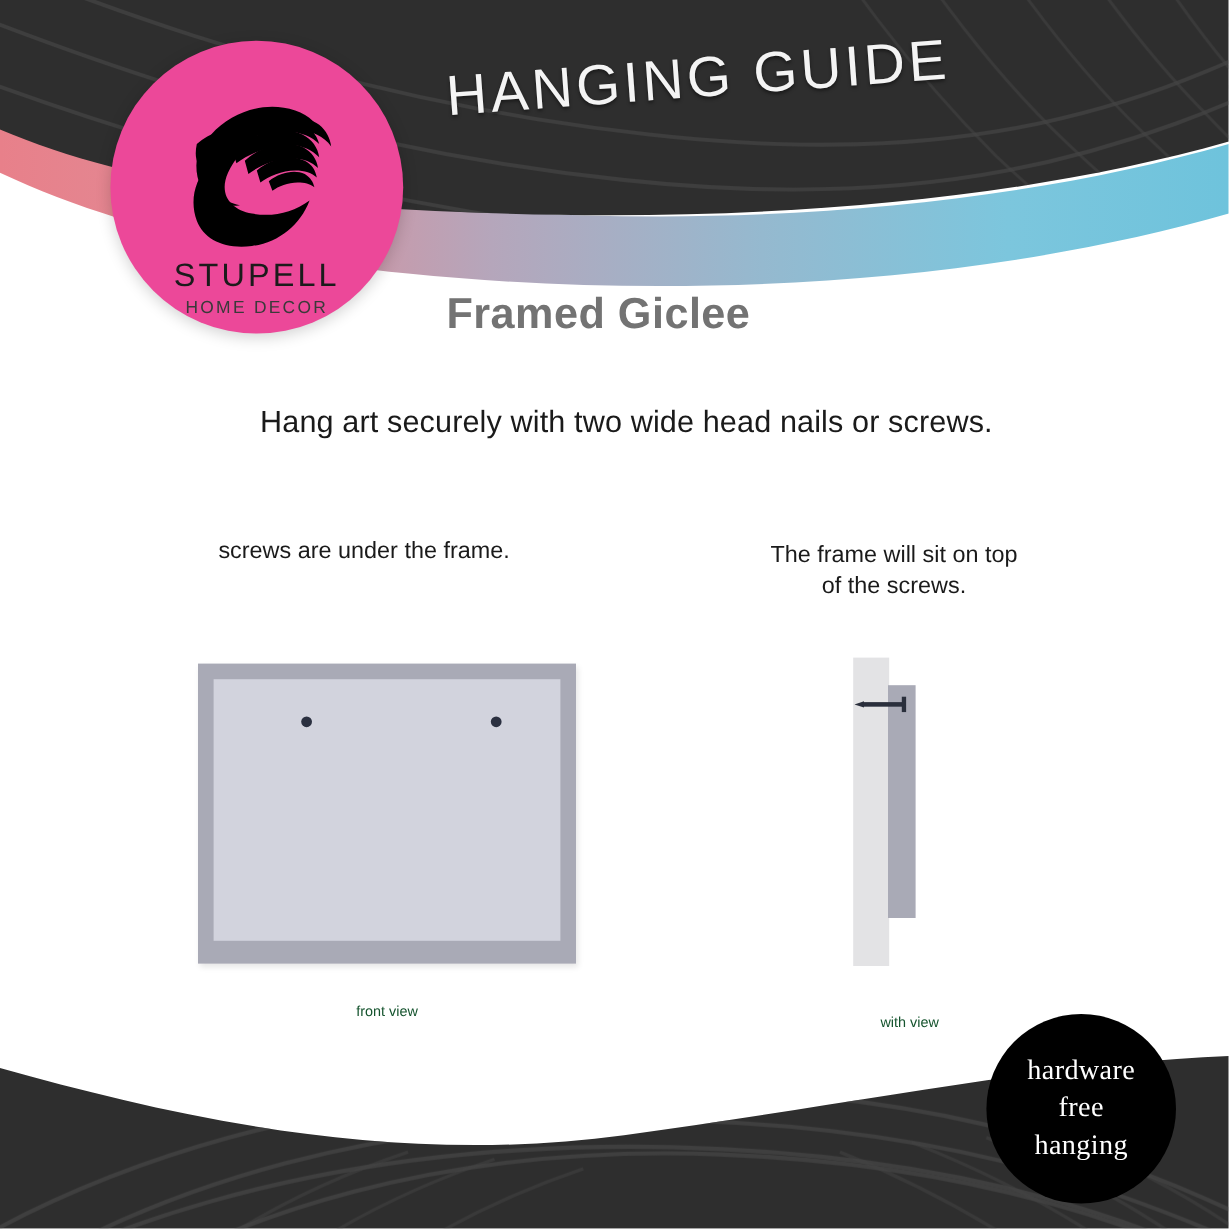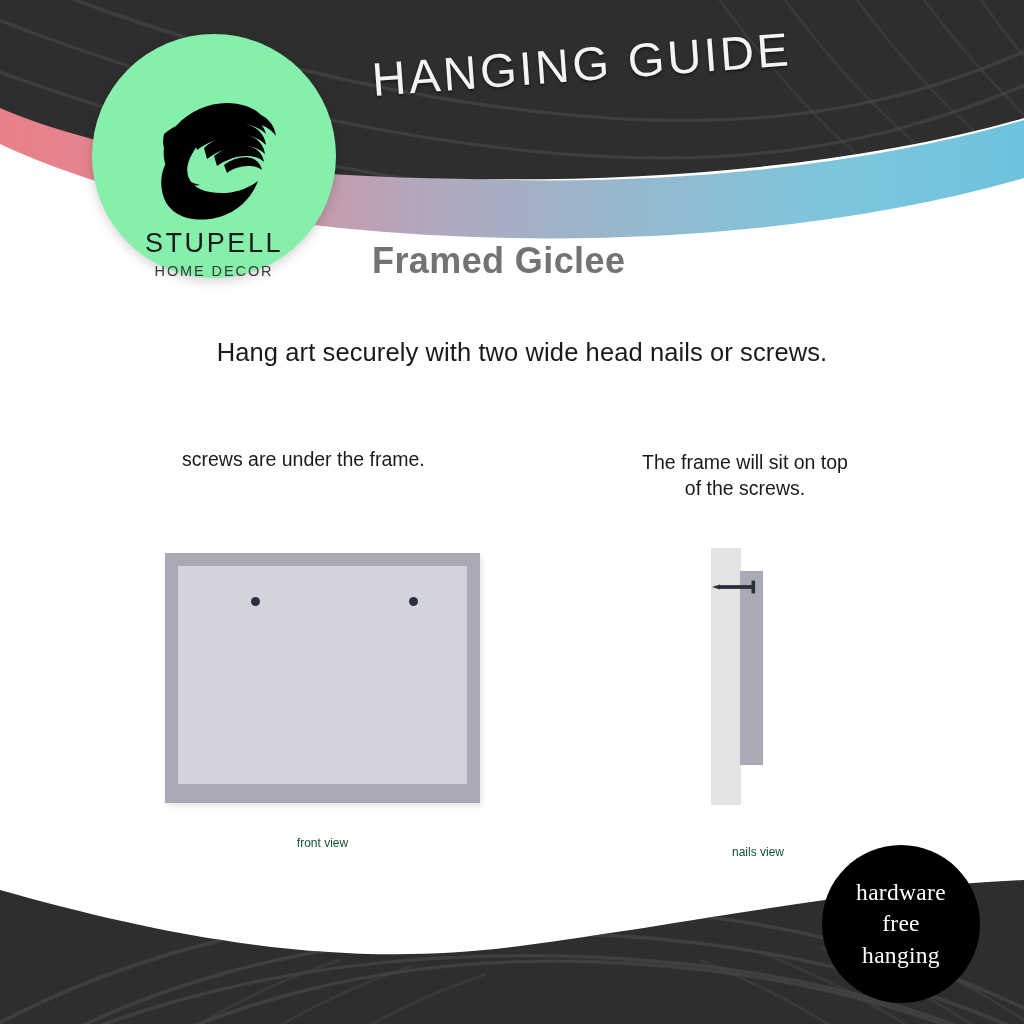--- a/index.html
+++ b/index.html
@@ -26,27 +26,27 @@
   }
 
   
   #logo-badge {
     position: absolute;
     left: 92px;
     top: 34px;
     width: 244px;
     height: 244px;
     border-radius: 50%;
-    background: #86efac;
+    background: #ec4899;
     box-shadow: 0 3px 12px rgba(0,0,0,0.18);
     z-index: 20;
     display: flex;
     flex-direction: column;
     align-items: center;
-    justify-content: flex-end;
+    justify-content: center;
   }
   #logo-mark {
     margin-top: 26px;
     width: 132px;
     height: 138px;
   }
   #logo-wordmark {
     margin-top: 4px;
     font-size: 27px;
     letter-spacing: 2.6px;
@@ -362,21 +362,21 @@
     <div id="side-wall-strip"></div>
     <div id="side-frame-strip"></div>
     <svg id="side-nail" viewBox="0 0 50 16" xmlns="http://www.w3.org/2000/svg">
       <polygon points="0,8 8,5.4 8,10.6" fill="#2a2f3c"></polygon>
       <rect x="7" y="6.1" width="34" height="3.8" fill="#2a2f3c"></rect>
       <rect x="39.5" y="1.6" width="3.6" height="12.8" fill="#2a2f3c"></rect>
     </svg>
   </div>
 
   <div class="view-label" id="front-view-label">front view</div>
-  <div class="view-label" id="side-view-label">nails view</div>
+  <div class="view-label" id="side-view-label">with view</div>
 
   <div id="hardware-badge">
     <div>hardware</div>
     <div>free</div>
     <div>hanging</div>
   </div>
 
 </div>
 
 </body></html>

